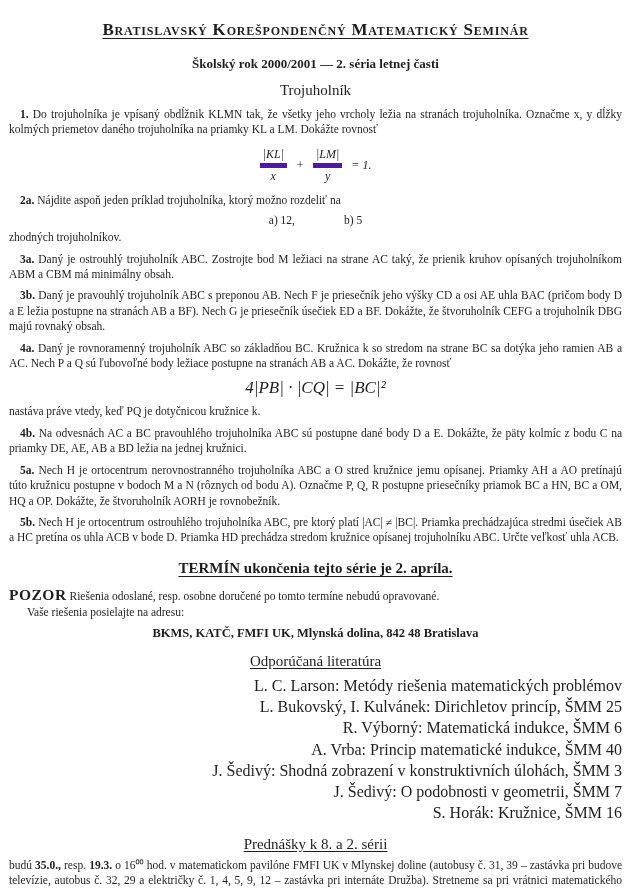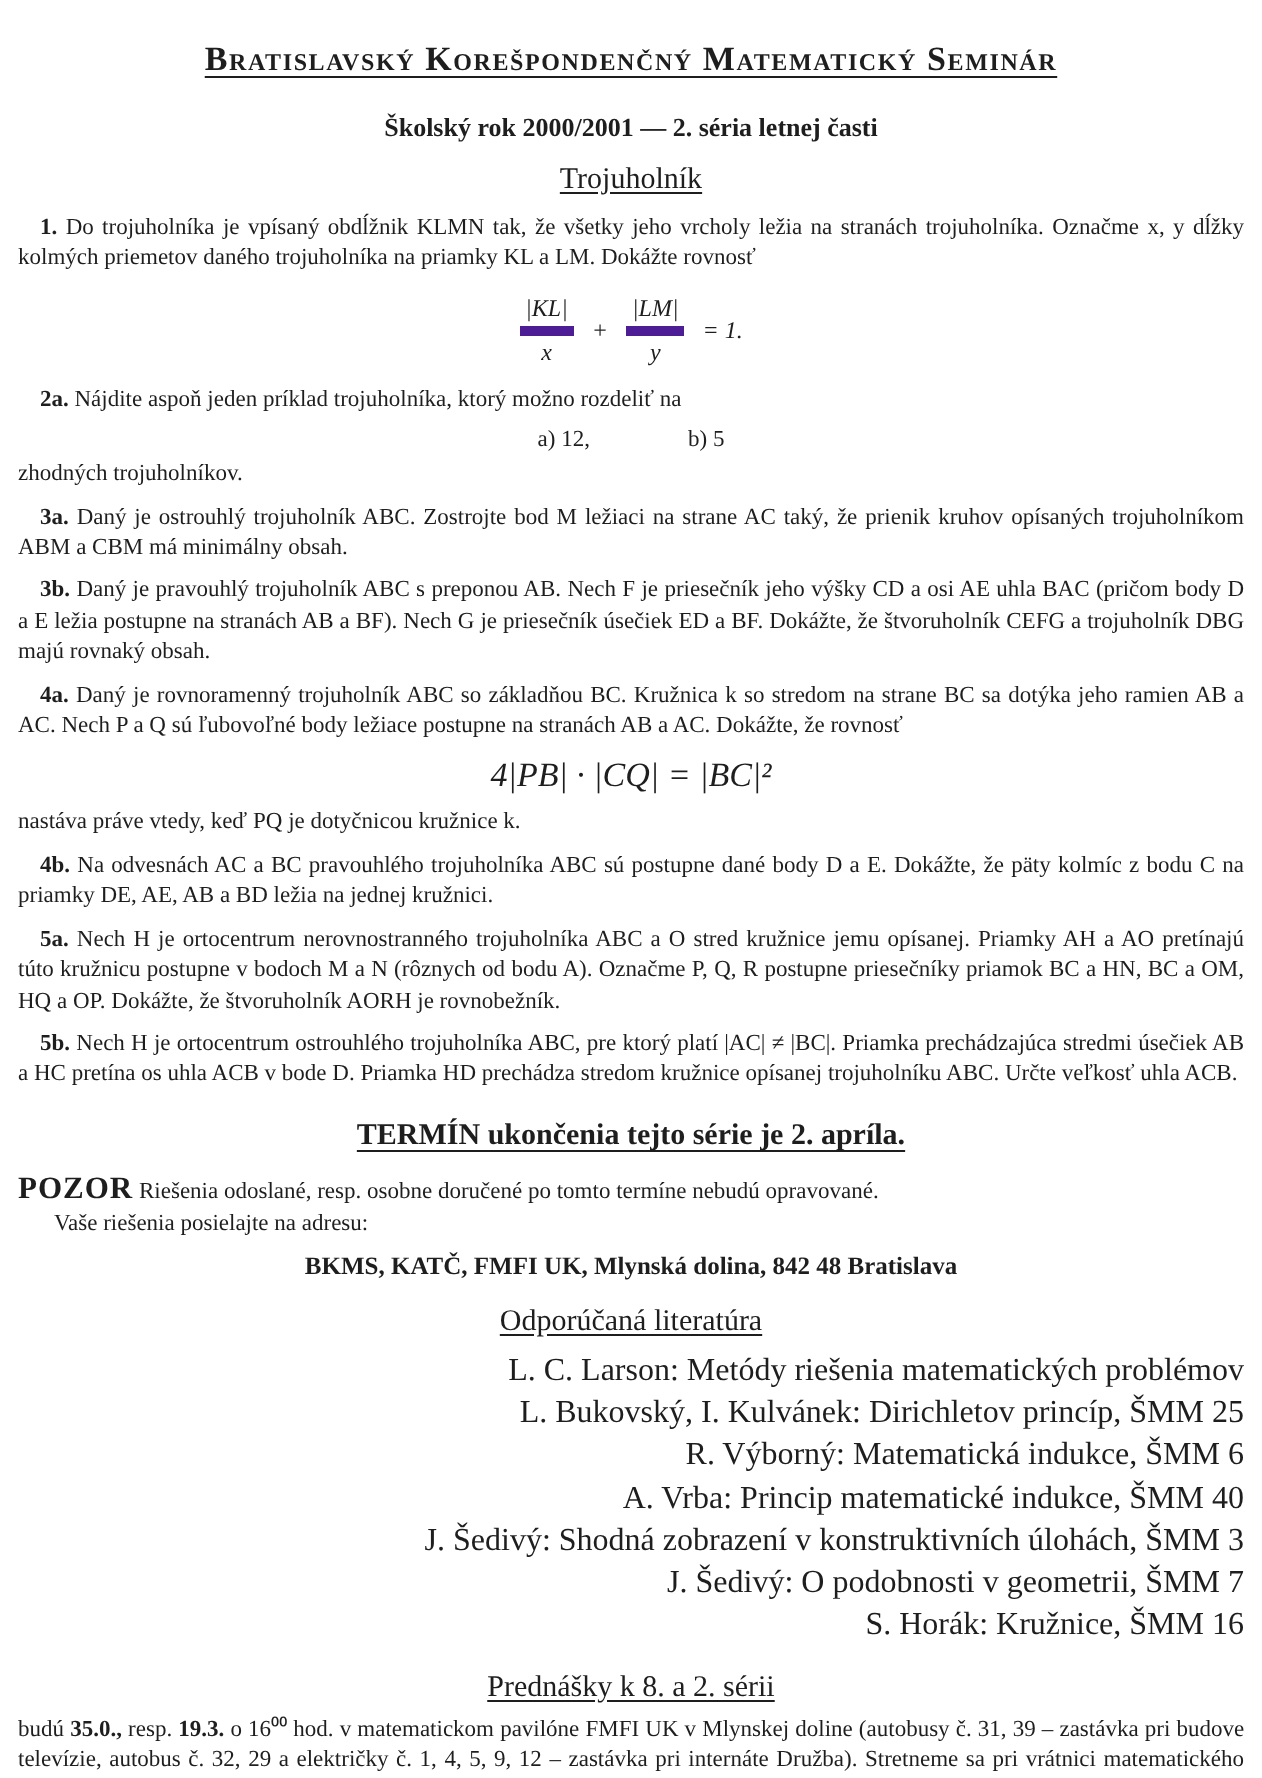--- a/index.html
+++ b/index.html
@@ -26,21 +26,20 @@
     text-align: center;
     font-weight: bold;
     font-size: 13px;
     margin: 6px 0 2px 0;
   }
   .topic {
     margin: 10px 0 8px 0;
     text-align: center;
     font-size: 15px;
     font-weight: normal;
-    text-decoration: underline;
     text-underline-offset: 2px;
   }
 
   .prob {
     margin: 6px 0 5px 0;
     font-size: 11.5px;
     line-height: 1.34;
     text-align: justify;
     text-indent: 11px;
   }

